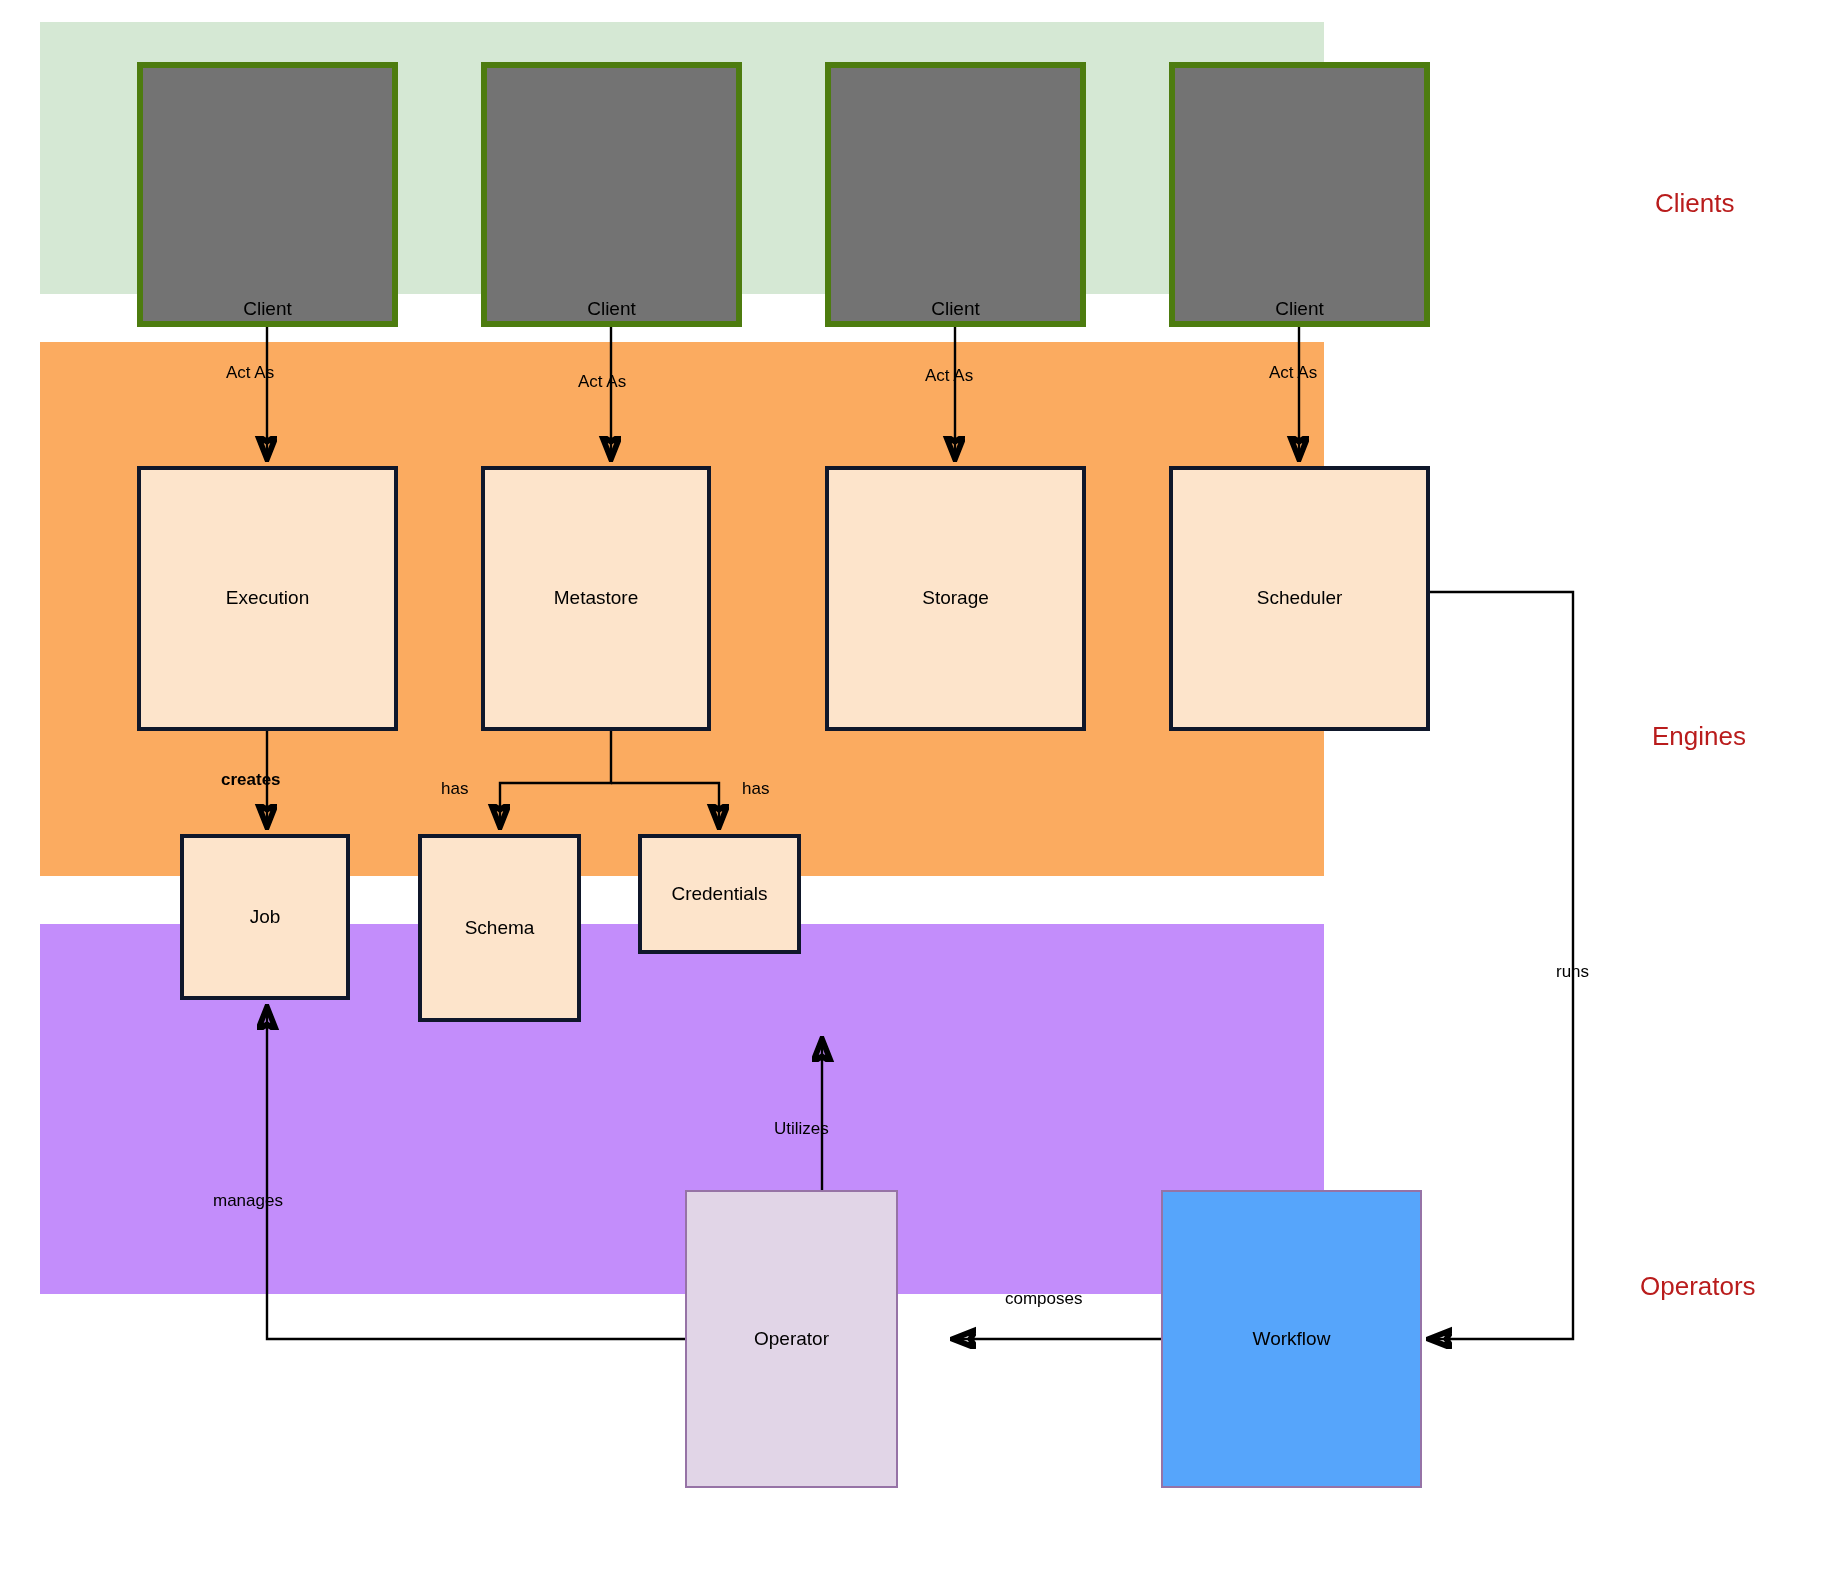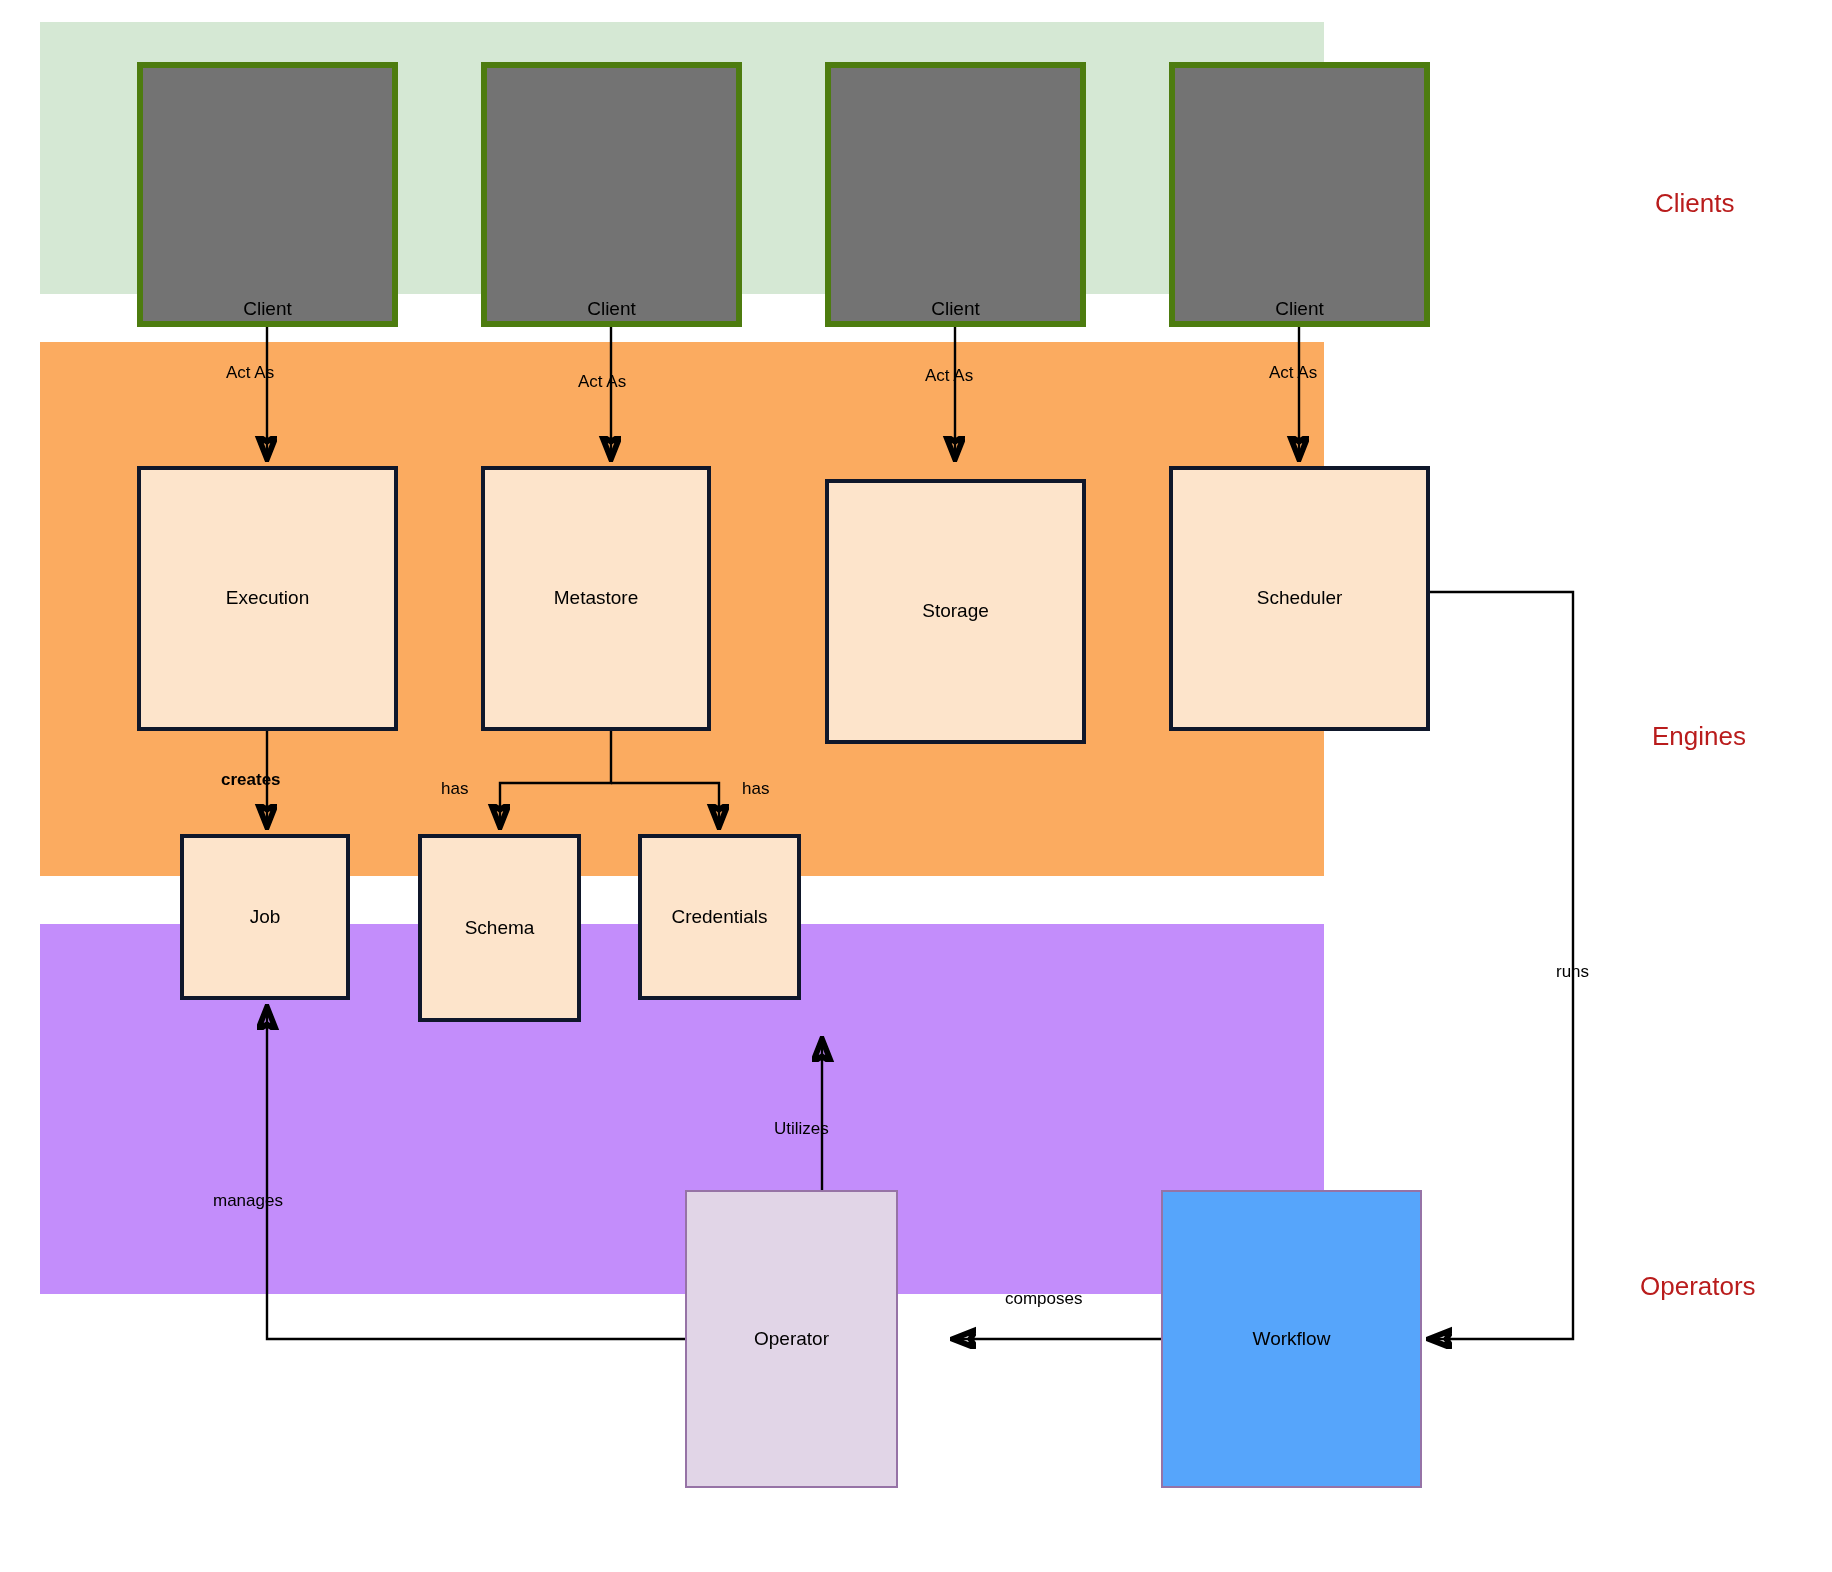--- a/index.html
+++ b/index.html
@@ -109,34 +109,34 @@
   <div class="node node-client" style="left:1169px; top:62px;  width:261px; height:265px;">
       <span>Client</span>
     </div>
 
   <div class="node node-engine" style="left:137px;  top:466px; width:261px; height:265px;">
       <span>Execution</span>
     </div>
   <div class="node node-engine" style="left:481px;  top:466px; width:230px; height:265px;">
       <span>Metastore</span>
     </div>
-  <div class="node node-engine" style="left:825px;  top:466px; width:261px; height:265px;margin-top:13px;">
+  <div class="node node-engine" style="left:825px;  top:466px; width:261px; height:265px;">
       <span>Storage</span>
     </div>
   <div class="node node-engine" style="left:1169px; top:466px; width:261px; height:265px;">
       <span>Scheduler</span>
     </div>
 
   <div class="node node-engine" style="left:180px; top:834px; width:170px; height:166px;">
       <span>Job</span>
     </div>
   <div class="node node-engine" style="left:418px; top:834px; width:163px; height:188px;">
       <span>Schema</span>
     </div>
-  <div class="node node-engine" style="left:638px; top:834px; width:163px; height:166px;">
+  <div class="node node-engine" style="left:638px; top:834px; width:163px; height:120px;">
       <span>Credentials</span>
     </div>
 
   <div class="node node-operator" style="left:685px;  top:1190px; width:213px; height:298px;">
       <span>Operator</span>
     </div>
   <div class="node node-workflow" style="left:1161px; top:1190px; width:261px; height:298px;">
       <span>Workflow</span>
     </div>
 

